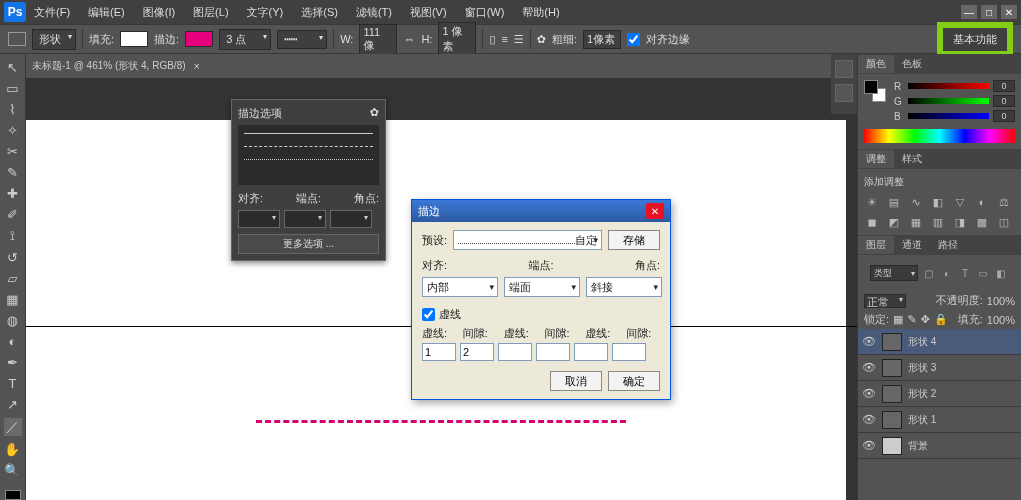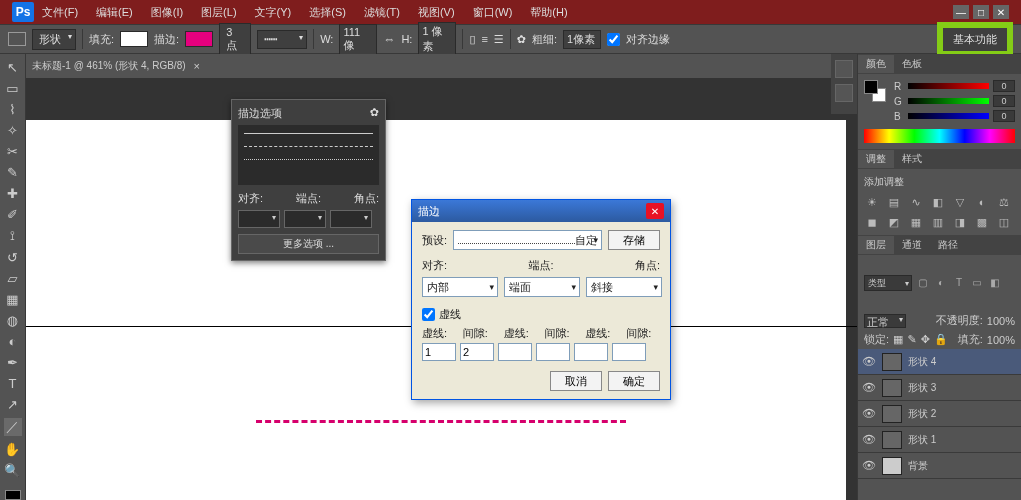--- a/index.html
+++ b/index.html
@@ -1,31 +1,31 @@
 <!DOCTYPE html>
 <html><head>
 <meta charset="utf-8">
 <style>
 * { margin: 0; padding: 0; box-sizing: border-box; font-family: "Microsoft YaHei", Arial, sans-serif; font-size: 11px; }
 body { background: #535353; width: 1021px; height: 500px; overflow: hidden; }
-.top-bar { height: 24px; background: #7f1d1d; display: flex; align-items: center; padding: 0 12px; color: #ddd; }
+.top-bar { height: 24px; background: #404040; display: flex; align-items: center; padding: 0 4px; color: #ddd; }
 .ps-logo { width: 22px; height: 20px; background: #1473e6; color: #fff; display: flex; align-items: center; justify-content: center; font-weight: bold; font-size: 12px; border-radius: 2px; margin-right: 8px; }
 .menu-items { display: flex; gap: 18px; }
 .menu-items span { cursor: pointer; }
 .window-controls { margin-left: auto; display: flex; gap: 4px; }
 .window-controls div { width: 16px; height: 14px; background: #666; color: #fff; display: flex; align-items: center; justify-content: center; font-size: 10px; cursor: pointer; }
 .options-bar { height: 30px; background: #535353; border-top: 1px solid #383838; border-bottom: 1px solid #383838; display: flex; align-items: center; padding: 0 8px; gap: 6px; color: #ddd; }
 .options-bar .sep { width: 1px; height: 20px; background: #383838; }
 .shape-icon { width: 18px; height: 14px; border: 1px solid #999; }
 .dropdown { background: #3f3f3f; border: 1px solid #2a2a2a; padding: 2px 14px 2px 6px; color: #ddd; position: relative; }
 .dropdown::after { content: "▾"; position: absolute; right: 3px; font-size: 8px; }
 .swatch { width: 28px; height: 16px; border: 1px solid #2a2a2a; }
 .stroke-sw { background: #e6007e; }
 .fill-sw { background: #fff; }
-.stroke-ty { width: 32px; }
+.stroke-ty { width: 52px; }
 .num-input { width: 38px; background: #3f3f3f; border: 1px solid #2a2a2a; color: #ddd; padding: 1px 3px; }
 .chain-icon { font-size: 12px; }
 .right-label { margin-left: auto; background: #3f3f3f; padding: 4px 10px; border: 6px solid #84cc16; }
 
 .main-area { display: flex; height: 446px; }
 .toolbox { width: 26px; background: #535353; border-right: 1px solid #383838; display: flex; flex-direction: column; align-items: center; padding-top: 6px; gap: 6px; }
 .toolbox .tool { width: 18px; height: 18px; color: #ccc; display: flex; align-items: center; justify-content: center; font-size: 13px; cursor: pointer; }
 .toolbox .color-sq { width: 16px; height: 16px; background: #000; border: 1px solid #888; margin-top: 6px; }
 
 .doc-area { flex: 1; position: relative; background: #333; }
@@ -85,21 +85,21 @@
 .rgb-row .val { width: 22px; background: #3a3a3a; border: 1px solid #2a2a2a; text-align: center; font-size: 9px; }
 .spectrum { height: 14px; background: linear-gradient(to right, red, yellow, lime, cyan, blue, magenta, red); margin-top: 4px; }
 .fg-bg-sw { width: 22px; height: 22px; position: relative; margin-right: 4px; }
 .fg-bg-sw .bg-s { position: absolute; right: 0; bottom: 0; width: 14px; height: 14px; background: #fff; border: 1px solid #888; }
 .fg-bg-sw .fg-s { position: absolute; left: 0; top: 0; width: 14px; height: 14px; background: #000; border: 1px solid #888; }
 .adjust-panel { padding: 6px; }
 .adjust-panel .adj-title { font-size: 10px; margin-bottom: 6px; }
 .adj-icons { display: flex; flex-wrap: wrap; gap: 6px; }
 .adj-icons span { width: 16px; height: 14px; color: #bbb; font-size: 11px; display: flex; align-items: center; justify-content: center; }
 .layers-panel { flex: 1; display: flex; flex-direction: column; }
-.layers-controls { padding: 20px 6px; display: flex; gap: 4px; align-items: flex-start; }
+.layers-controls { padding: 10px 6px; display: flex; gap: 4px; align-items: center; margin-left: 6px; }
 .layers-controls .lc-dd { background: #3a3a3a; border: 1px solid #2a2a2a; width: 48px; height: 16px; position: relative; font-size: 9px; padding: 0 3px; display:flex; align-items:center; }
 .layers-controls .lc-dd::after { content: "▾"; position: absolute; right: 2px; font-size: 8px; }
 .layers-controls .ico { width: 14px; height: 14px; color: #aaa; font-size: 10px; display:flex; align-items:center; justify-content:center; }
 .blend-row { display: flex; padding: 2px 6px; gap: 4px; align-items: center; font-size: 9px; }
 .blend-row .bd { background: #3a3a3a; border: 1px solid #2a2a2a; width: 42px; height: 14px; padding: 0 2px; position: relative; }
 .blend-row .bd::after { content:"▾"; position:absolute; right:2px; font-size:8px; }
 .blend-row .pct { margin-left: auto; }
 .layer-list { flex: 1; overflow: hidden; }
 .layer-item { display: flex; align-items: center; height: 26px; border-bottom: 1px solid #3a3a3a; padding: 0 4px; gap: 6px; cursor: pointer; }
 .layer-item.selected { background: #4a5a7a; }

